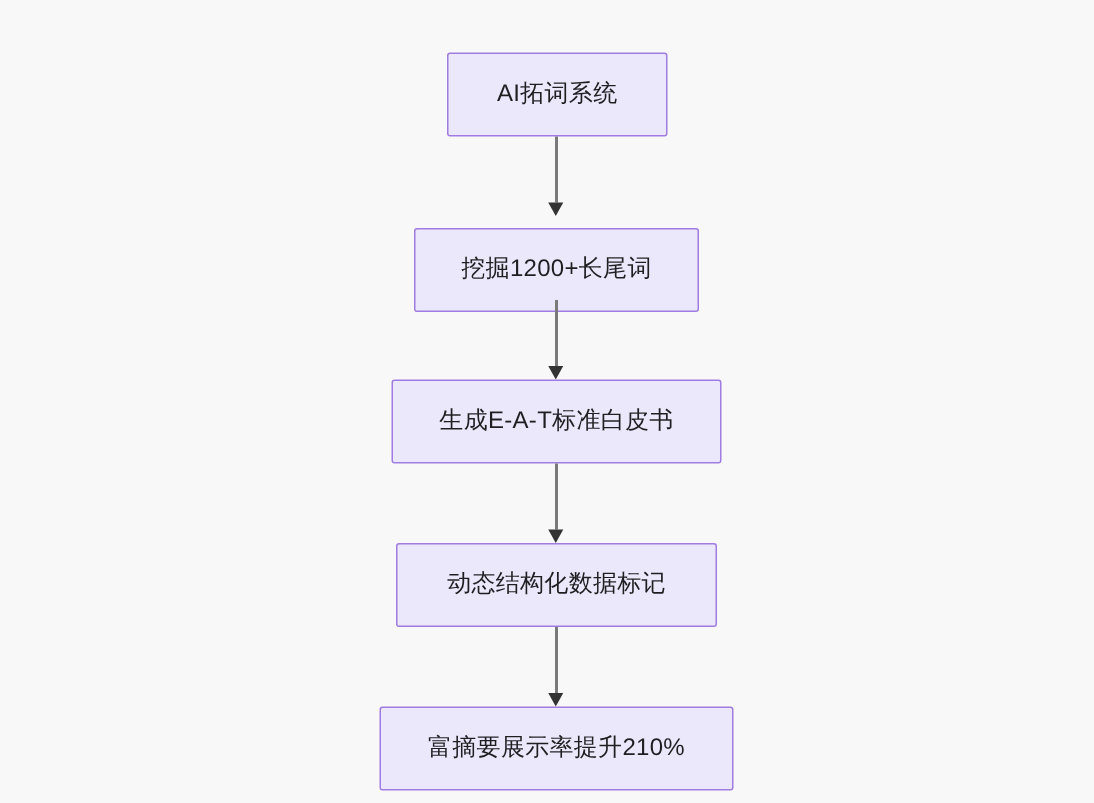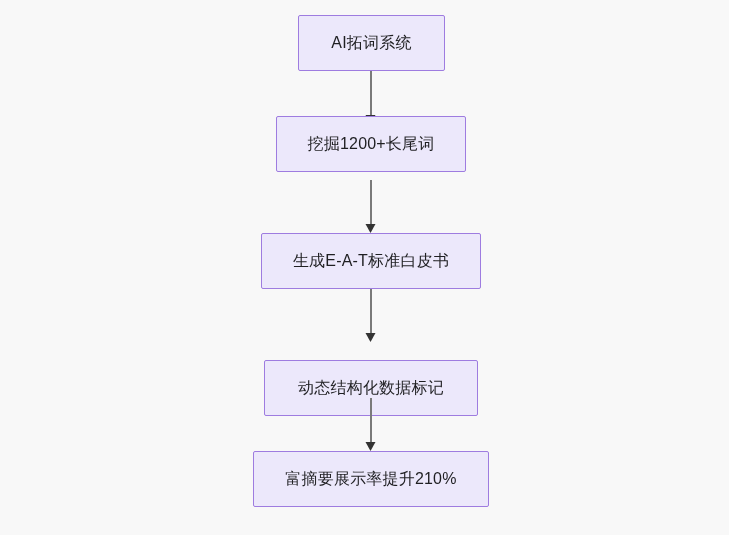--- a/index.html
+++ b/index.html
@@ -10,20 +10,21 @@
     width: 729px;
     height: 535px;
     background: #f8f8f8;
     font-family: "Liberation Sans", "DejaVu Sans", sans-serif;
     overflow: hidden;
   }
   #flowchart {
     position: relative;
     width: 729px;
     height: 465px;
+    margin-top: 20px;
   }
   .node {
     position: absolute;
     box-sizing: border-box;
     background: #ece8fb;
     border: 1.6px solid #9e7ce0;
     border-radius: 2px;
     display: flex;
     align-items: center;
     justify-content: center;
@@ -66,39 +67,39 @@
 
   <div class="node" style="left:298px; top:15px; width:147px; height:56px;">
     <span class="node-label">AI拓词系统</span>
   </div>
 
   <div class="edge" style="left:371px; top:71px; height:53px;">
     <div class="edge-line" style="height:44px;"></div>
     <div class="edge-head" style="top:44px;"></div>
   </div>
 
-  <div class="node" style="left:276px; top:116px; width:190px; height:56px;">
+  <div class="node" style="left:276px; top:132px; width:190px; height:56px;">
     <span class="node-label">挖掘1200+长尾词</span>
   </div>
 
   <div class="edge" style="left:371px; top:180px; height:53px;">
     <div class="edge-line" style="height:44px;"></div>
     <div class="edge-head" style="top:44px;"></div>
   </div>
 
   <div class="node" style="left:261px; top:233px; width:220px; height:56px;text-align:right;">
     <span class="node-label">生成E-A-T标准白皮书</span>
   </div>
 
   <div class="edge" style="left:371px; top:289px; height:53px;">
     <div class="edge-line" style="height:44px;"></div>
     <div class="edge-head" style="top:44px;"></div>
   </div>
 
-  <div class="node" style="left:264px; top:360px; width:214px; height:56px;">
+  <div class="node" style="left:264px; top:342px; width:214px; height:56px;">
     <span class="node-label">动态结构化数据标记</span>
   </div>
 
   <div class="edge" style="left:371px; top:398px; height:53px;">
     <div class="edge-line" style="height:44px;"></div>
     <div class="edge-head" style="top:44px;"></div>
   </div>
 
   <div class="node" style="left:253px; top:451px; width:236px; height:56px;">
     <span class="node-label">富摘要展示率提升210%</span>

